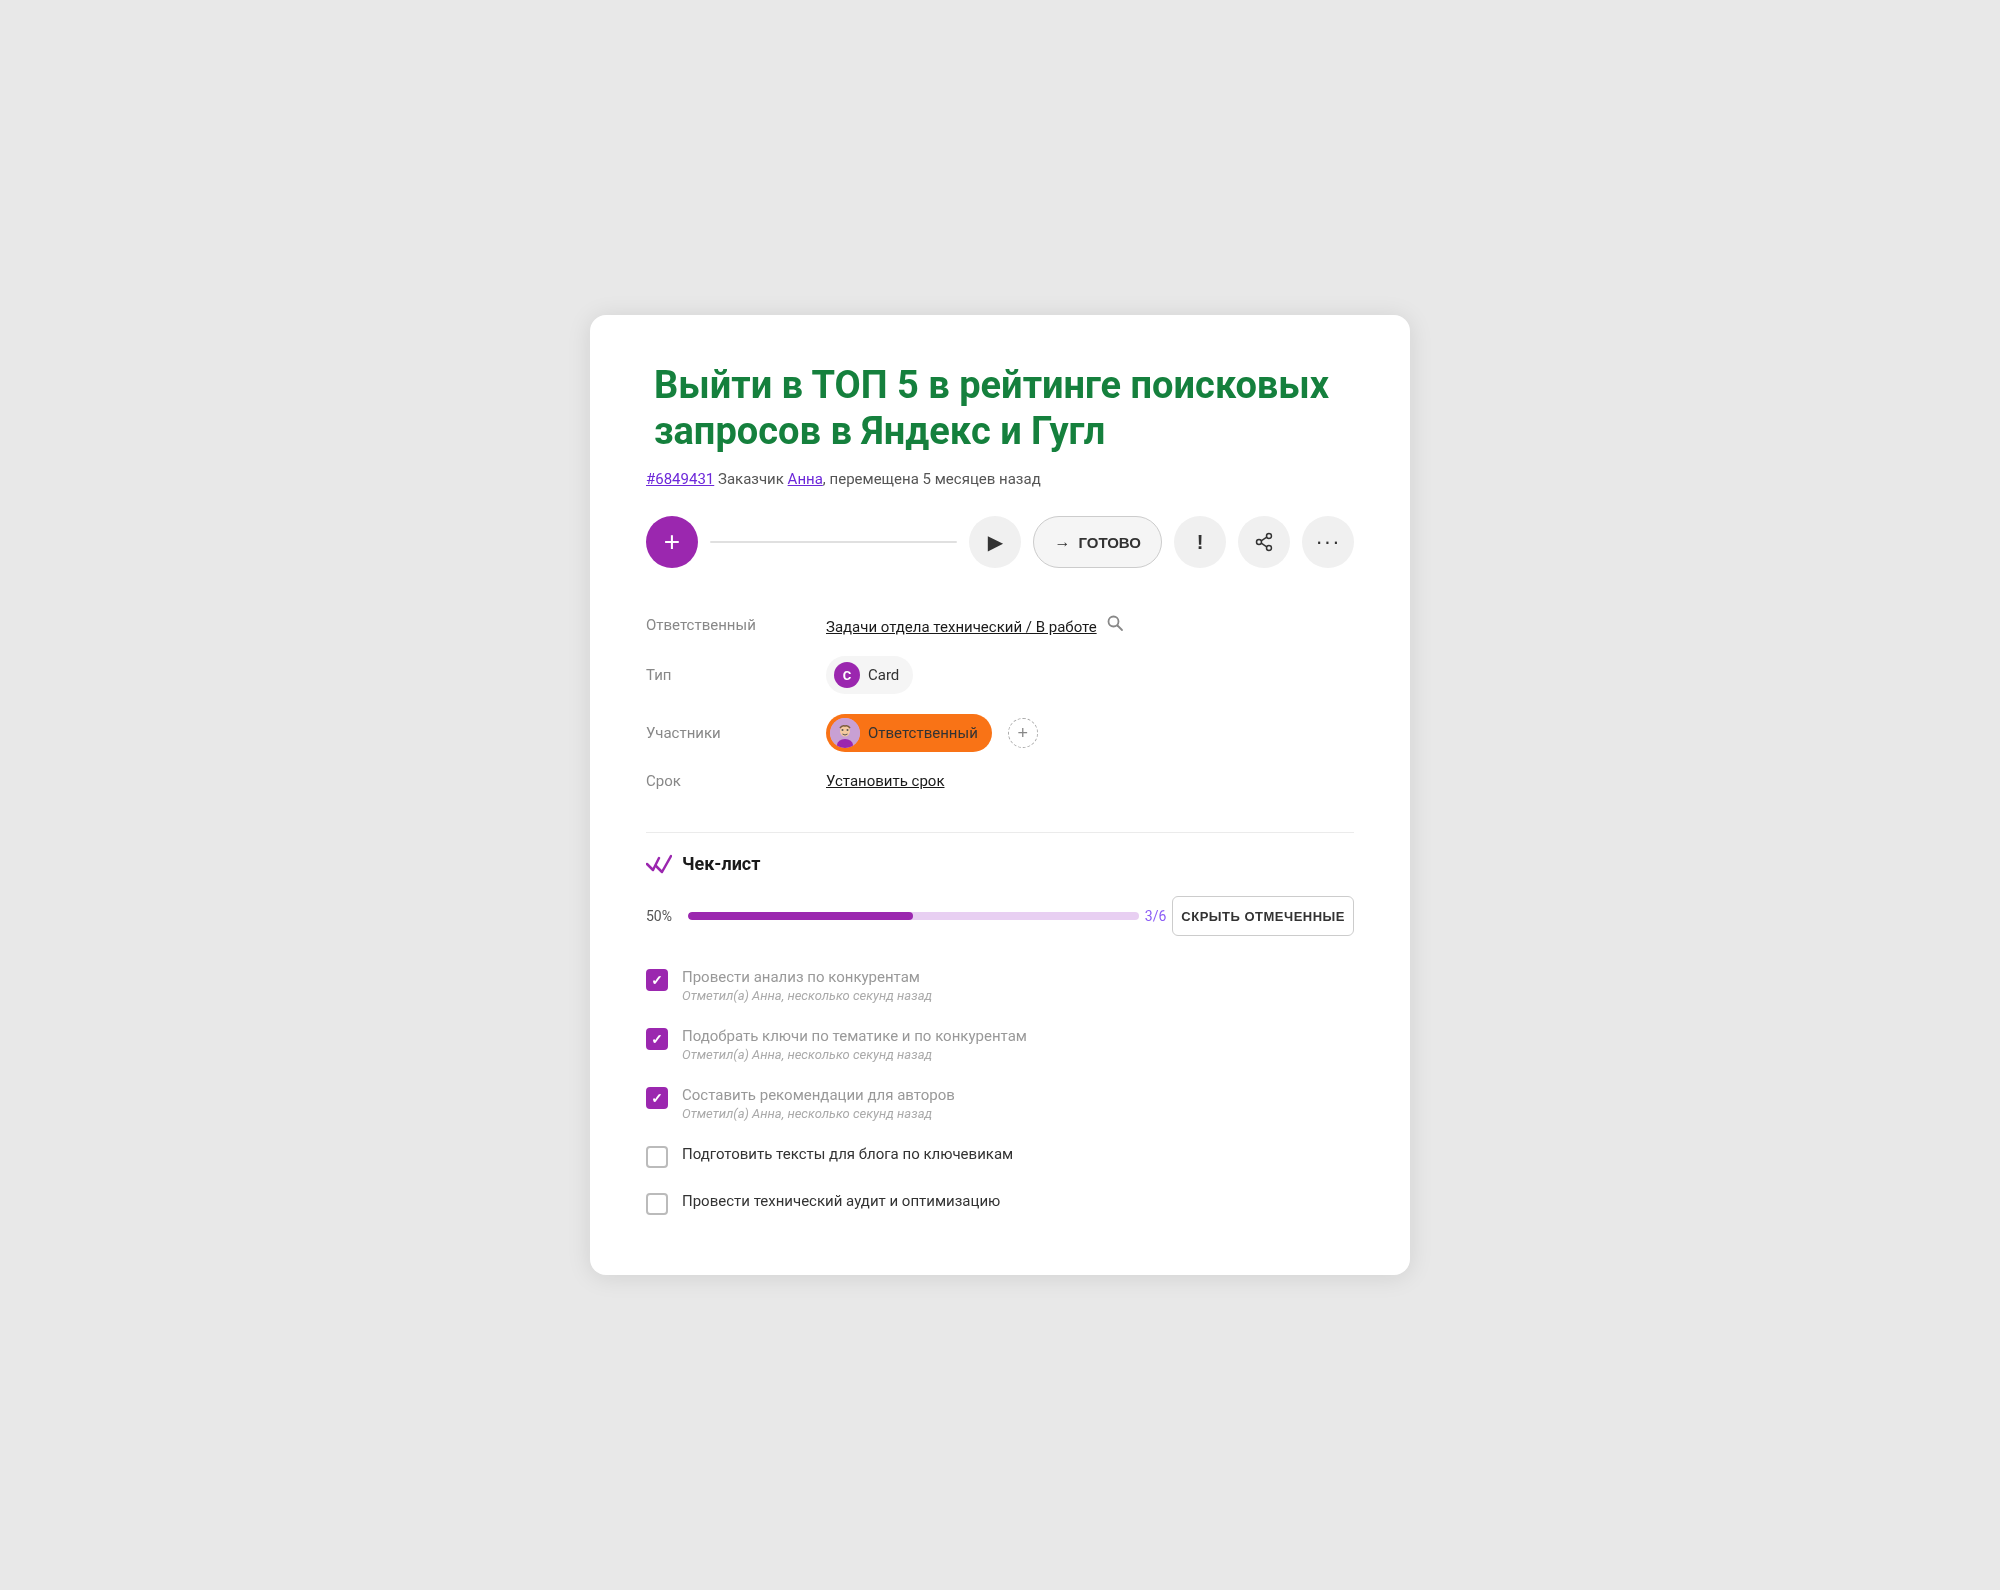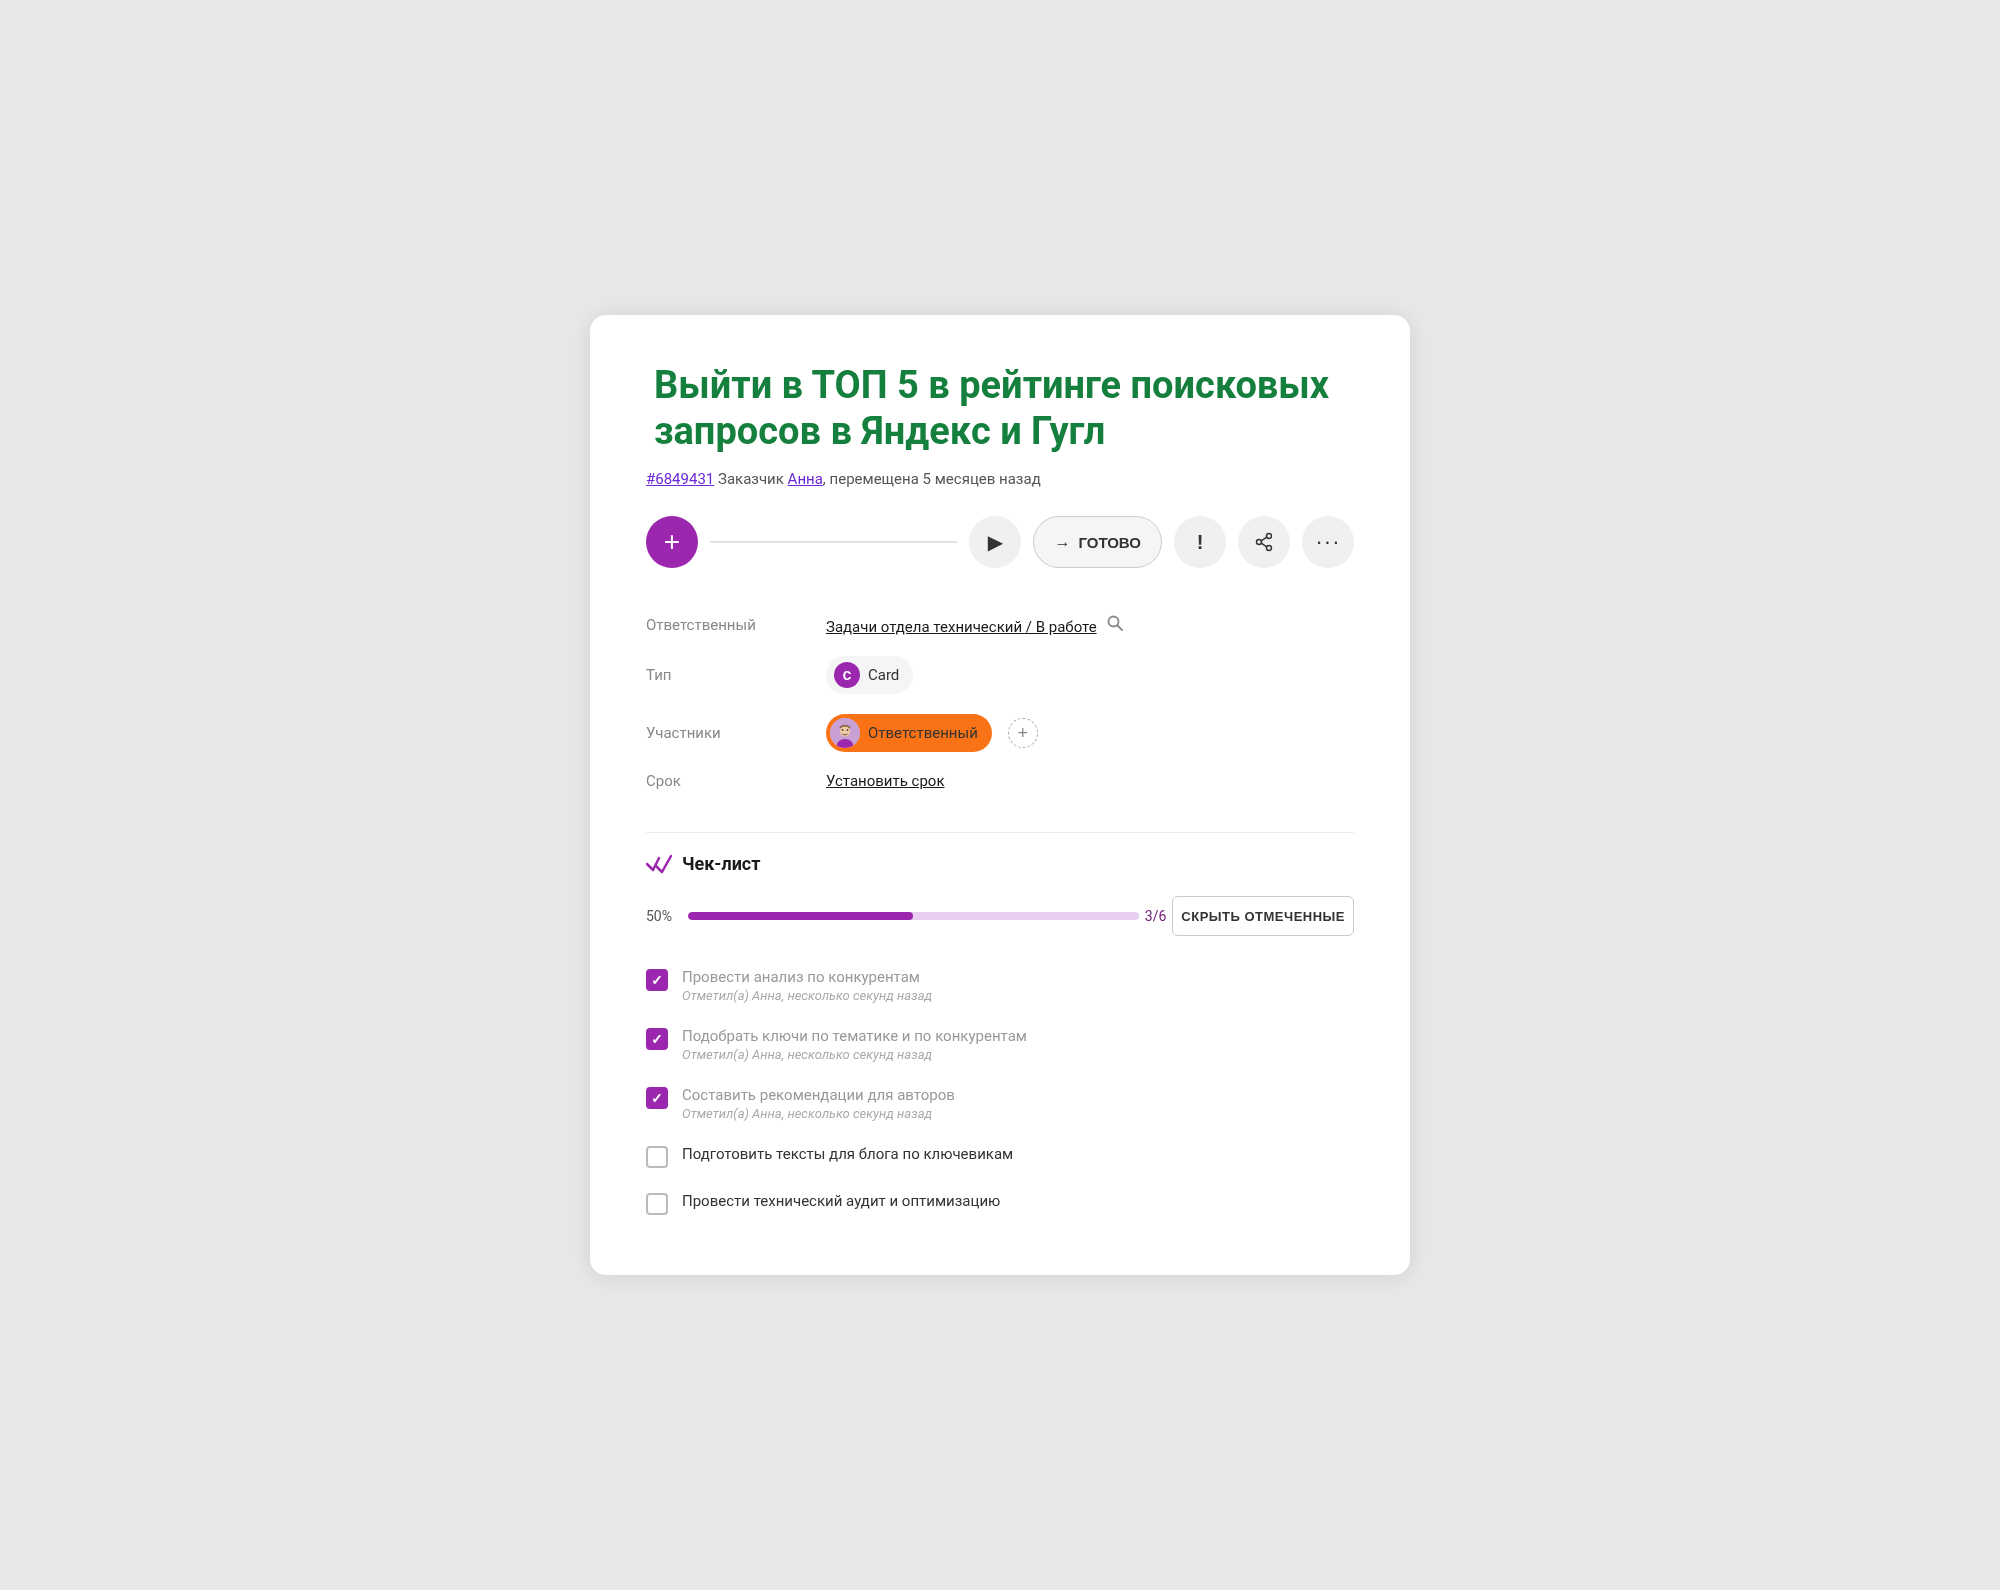--- a/index.html
+++ b/index.html
@@ -218,21 +218,21 @@
       border-radius: 4px;
       overflow: hidden;
     }
     .progress-bar-fill {
       height: 100%;
       background: #9b27af;
       border-radius: 4px;
     }
     .progress-count {
       font-size: 14px;
-      color: #701a75;
+      color: #8b5cf6;
       flex-shrink: 0;
     }
     .hide-btn {
       height: 40px;
       border-radius: 6px;
       border: 1.5px solid #ccc;
       background: #fff;
       color: #333;
       font-size: 13px;
       font-weight: 600;

